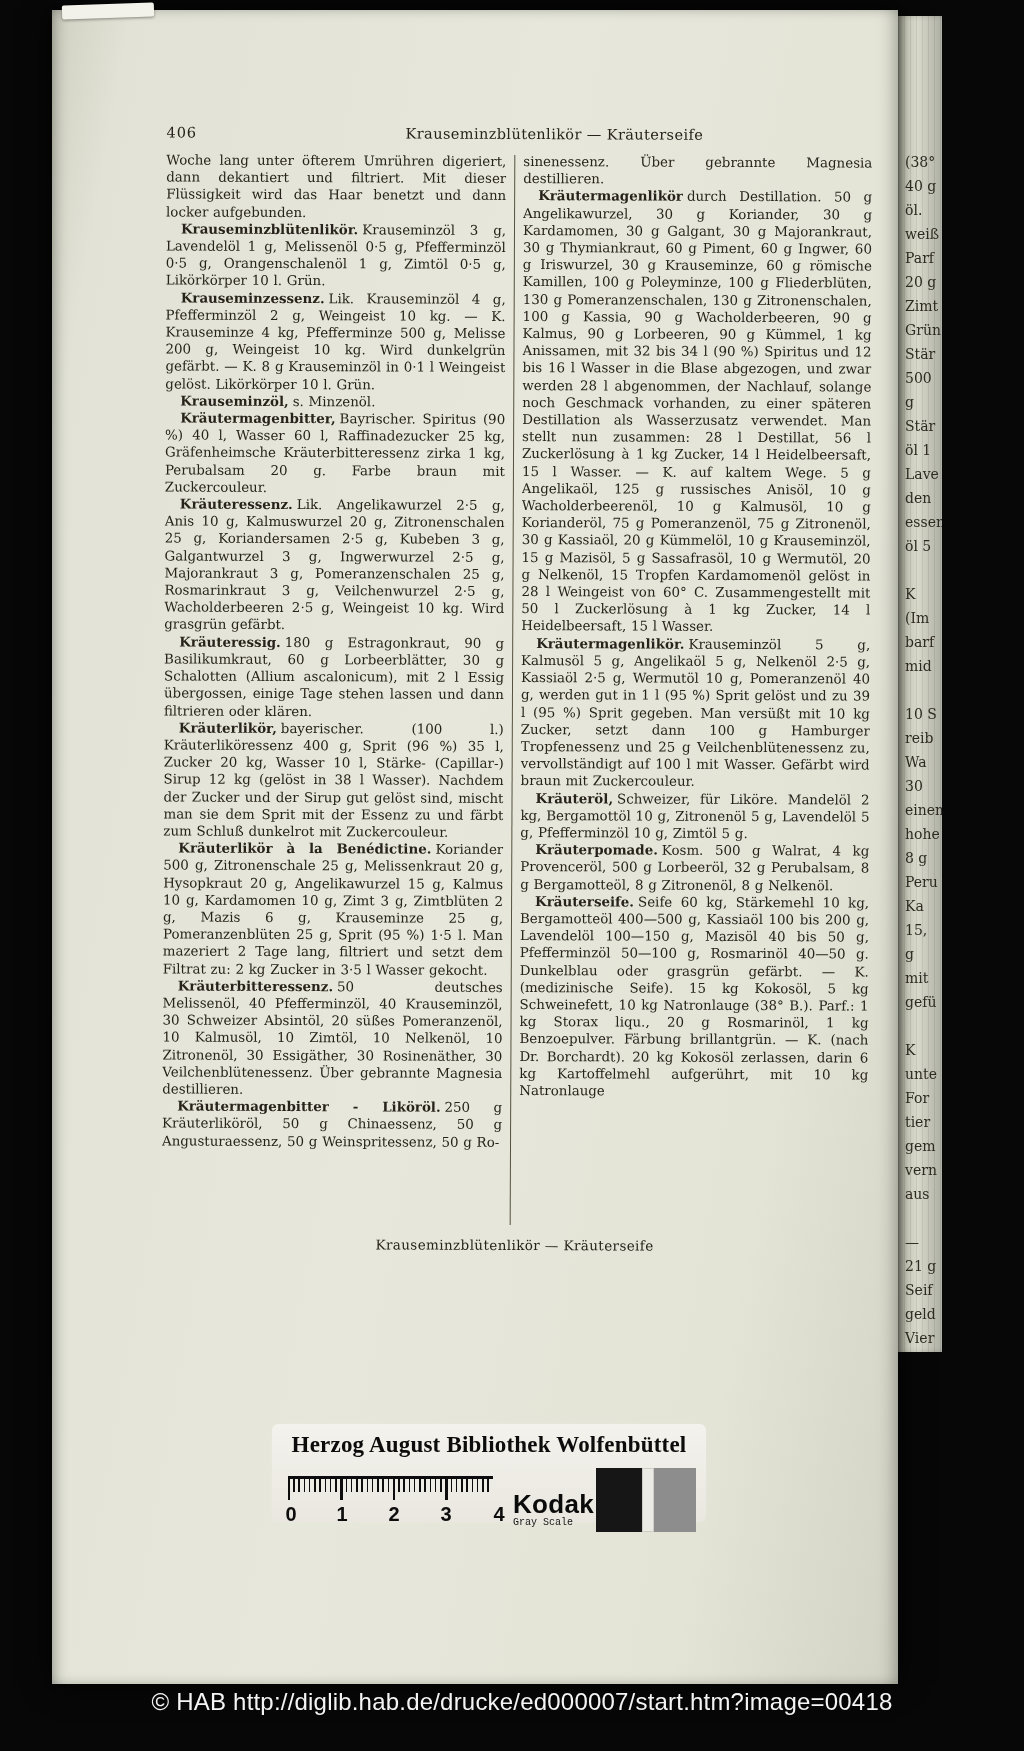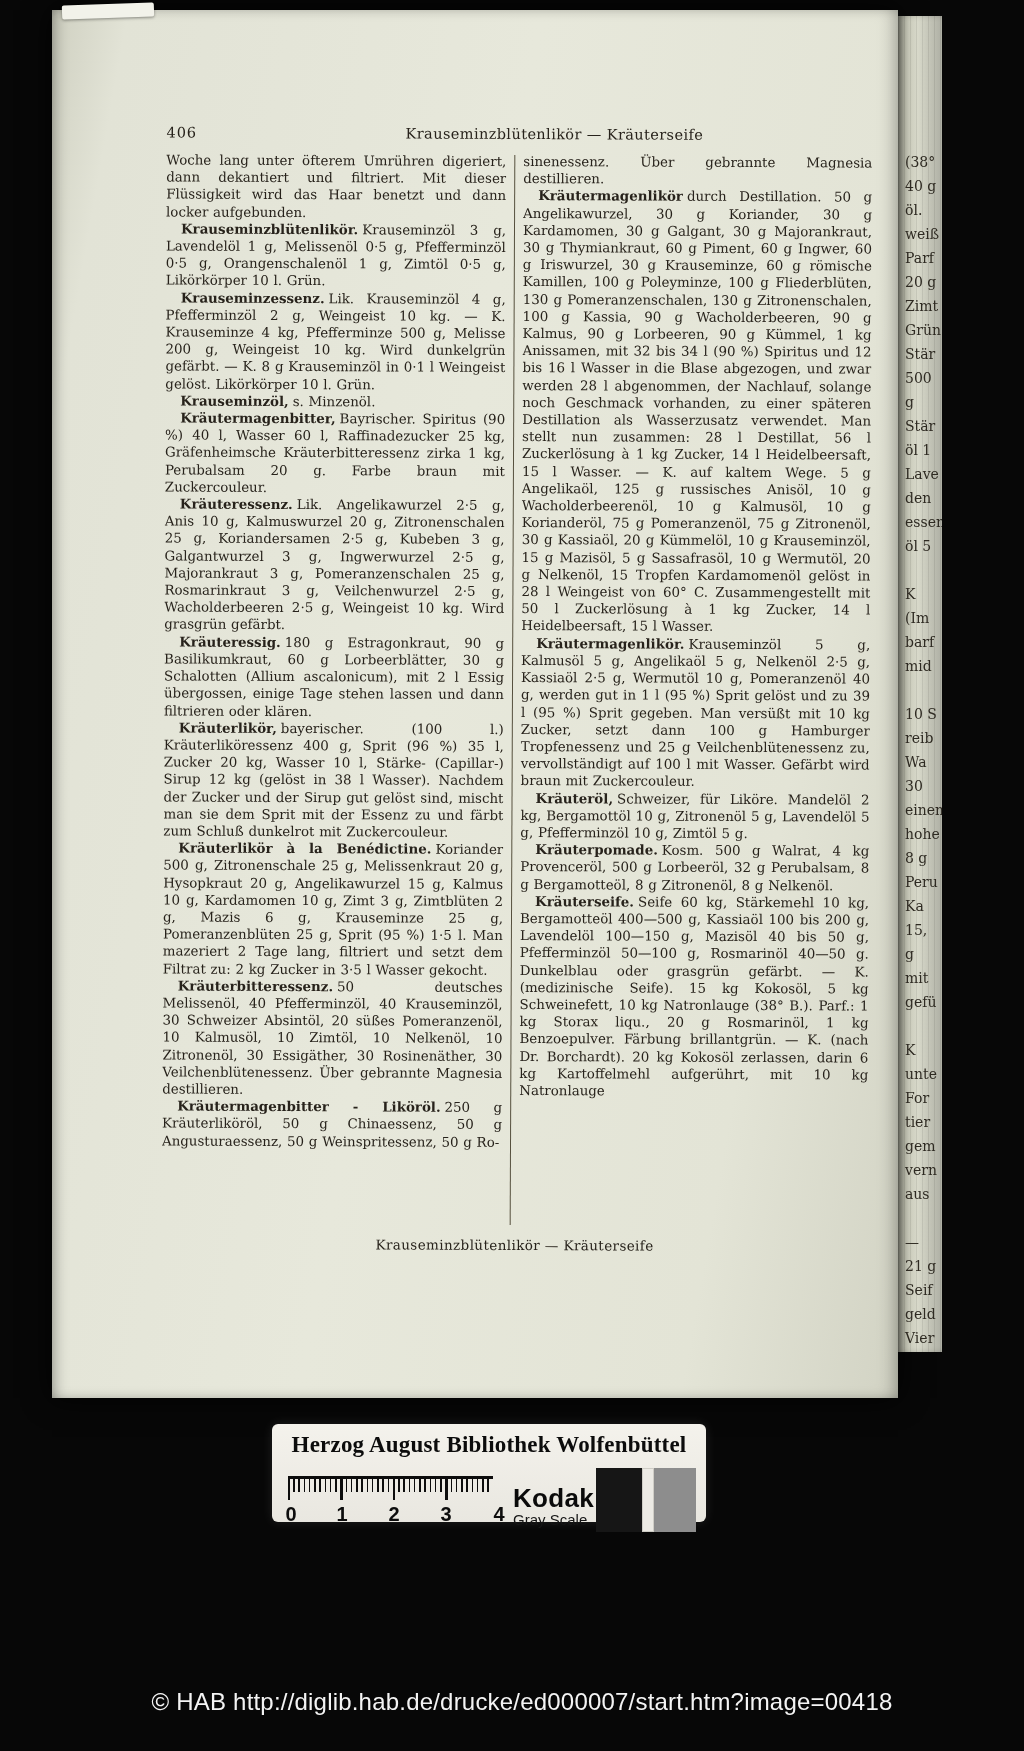--- a/index.html
+++ b/index.html
@@ -5,21 +5,21 @@
   * { margin:0; padding:0; box-sizing:border-box; }
   html,body { width:1024px; height:1751px; }
   body {
     position:relative; overflow:hidden;
     background:#070707;
     font-family:"DejaVu Serif", serif;
   }
 
   
   .book-page {
-    position:absolute; left:52px; top:10px; width:846px; height:1388px;
+    position:absolute; left:52px; top:10px; width:846px; height:1674px;
     background:linear-gradient(100deg,#cfd0c1 0%,#e2e3d6 7%,#e7e8db 45%,#e3e4d6 80%,#d2d3c4 100%);
     box-shadow:0 0 26px rgba(0,0,0,0.9), inset -10px 0 18px -8px rgba(0,0,0,0.35), inset 8px 0 16px -8px rgba(0,0,0,0.45);
   }
   .page-edge-highlight {
     position:absolute; left:62px; top:4px; width:92px; height:14px;
     background:#f2f2ea; transform:rotate(-2deg); border-radius:2px;
     box-shadow:0 1px 3px rgba(0,0,0,0.4);
   }
 
   
@@ -91,21 +91,21 @@
     font-size:20px; color:#0d0d0d;
   }
   .ruler-numbers span:nth-child(1){ left:3px; }
   .ruler-numbers span:nth-child(2){ left:54px; }
   .ruler-numbers span:nth-child(3){ left:106px; }
   .ruler-numbers span:nth-child(4){ left:158px; }
   .ruler-numbers span:nth-child(5){ left:211px; }
 
   .kodak { margin-left:20px; margin-bottom:6px; width:90px; }
   .kodak-name { font-family:"Liberation Sans", sans-serif; font-weight:700; font-size:26px; color:#0a0a0a; letter-spacing:0.3px; }
-  .kodak-sub  { font-family:Liberation Sans, sans-serif; font-size:15px; color:#151515; margin-top:-3px; }
+  .kodak-sub  { font-family:Liberation Mono, monospace; font-size:10px; color:#151515; margin-top:-3px; }
 
   .patches { display:flex; align-items:flex-end; margin-left:2px; }
   .patch { height:64px; margin-bottom:2px; }
   .patch.black { width:46px; background:#161616; }
   .patch.light { width:12px; background:#eceae4; border:1px solid #cfcdc6; }
   .patch.gray  { width:42px; background:#8d8d8d; }
 
   
   .caption {
     position:absolute; left:0; right:0; top:1688px; text-align:center;

